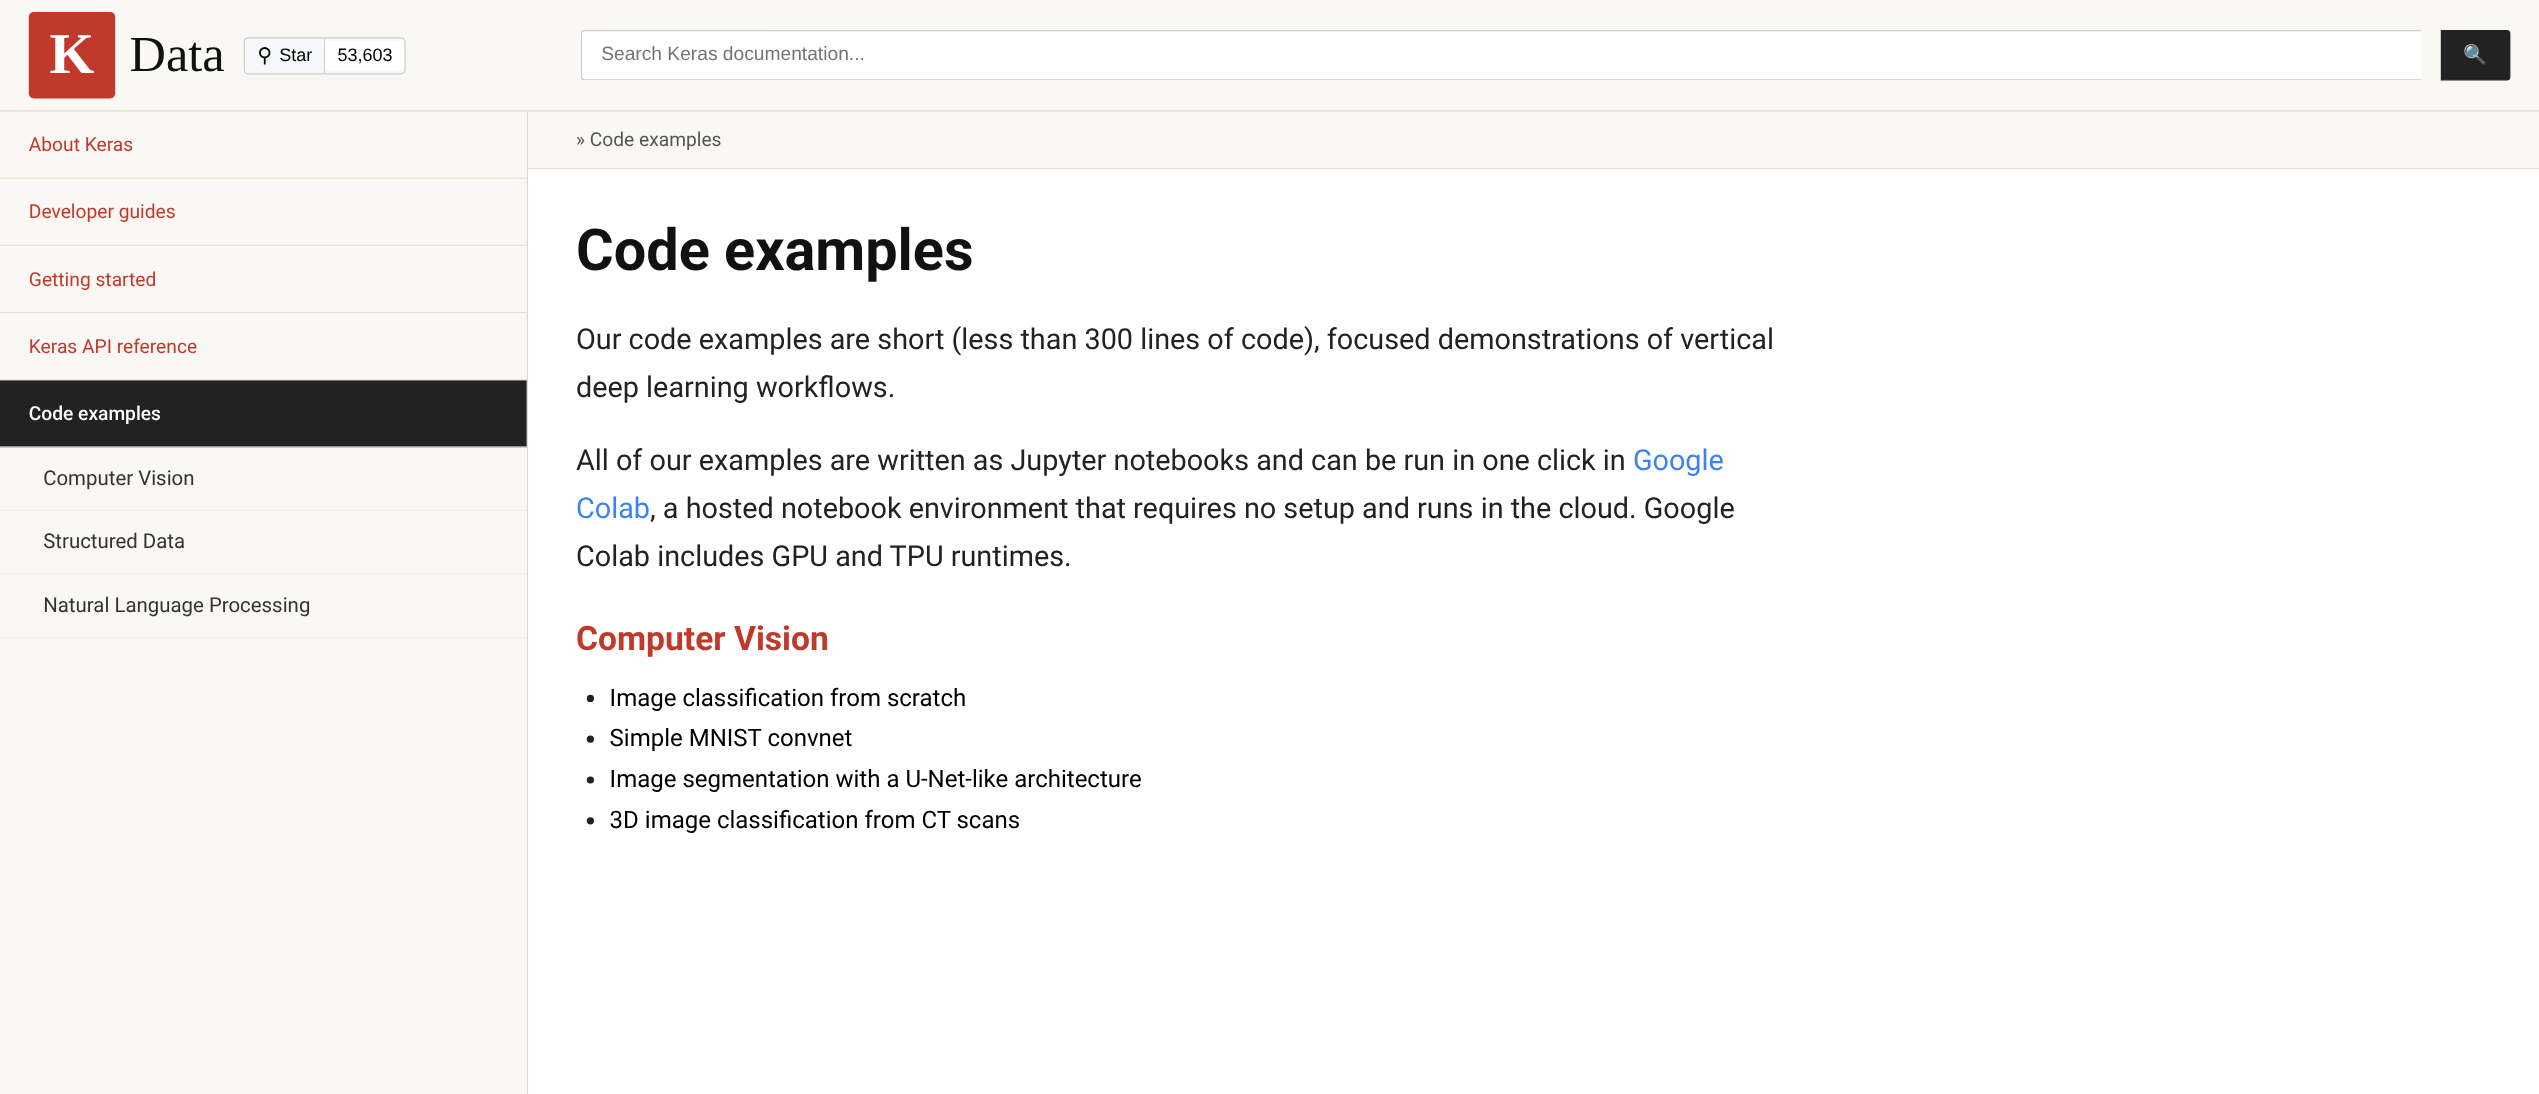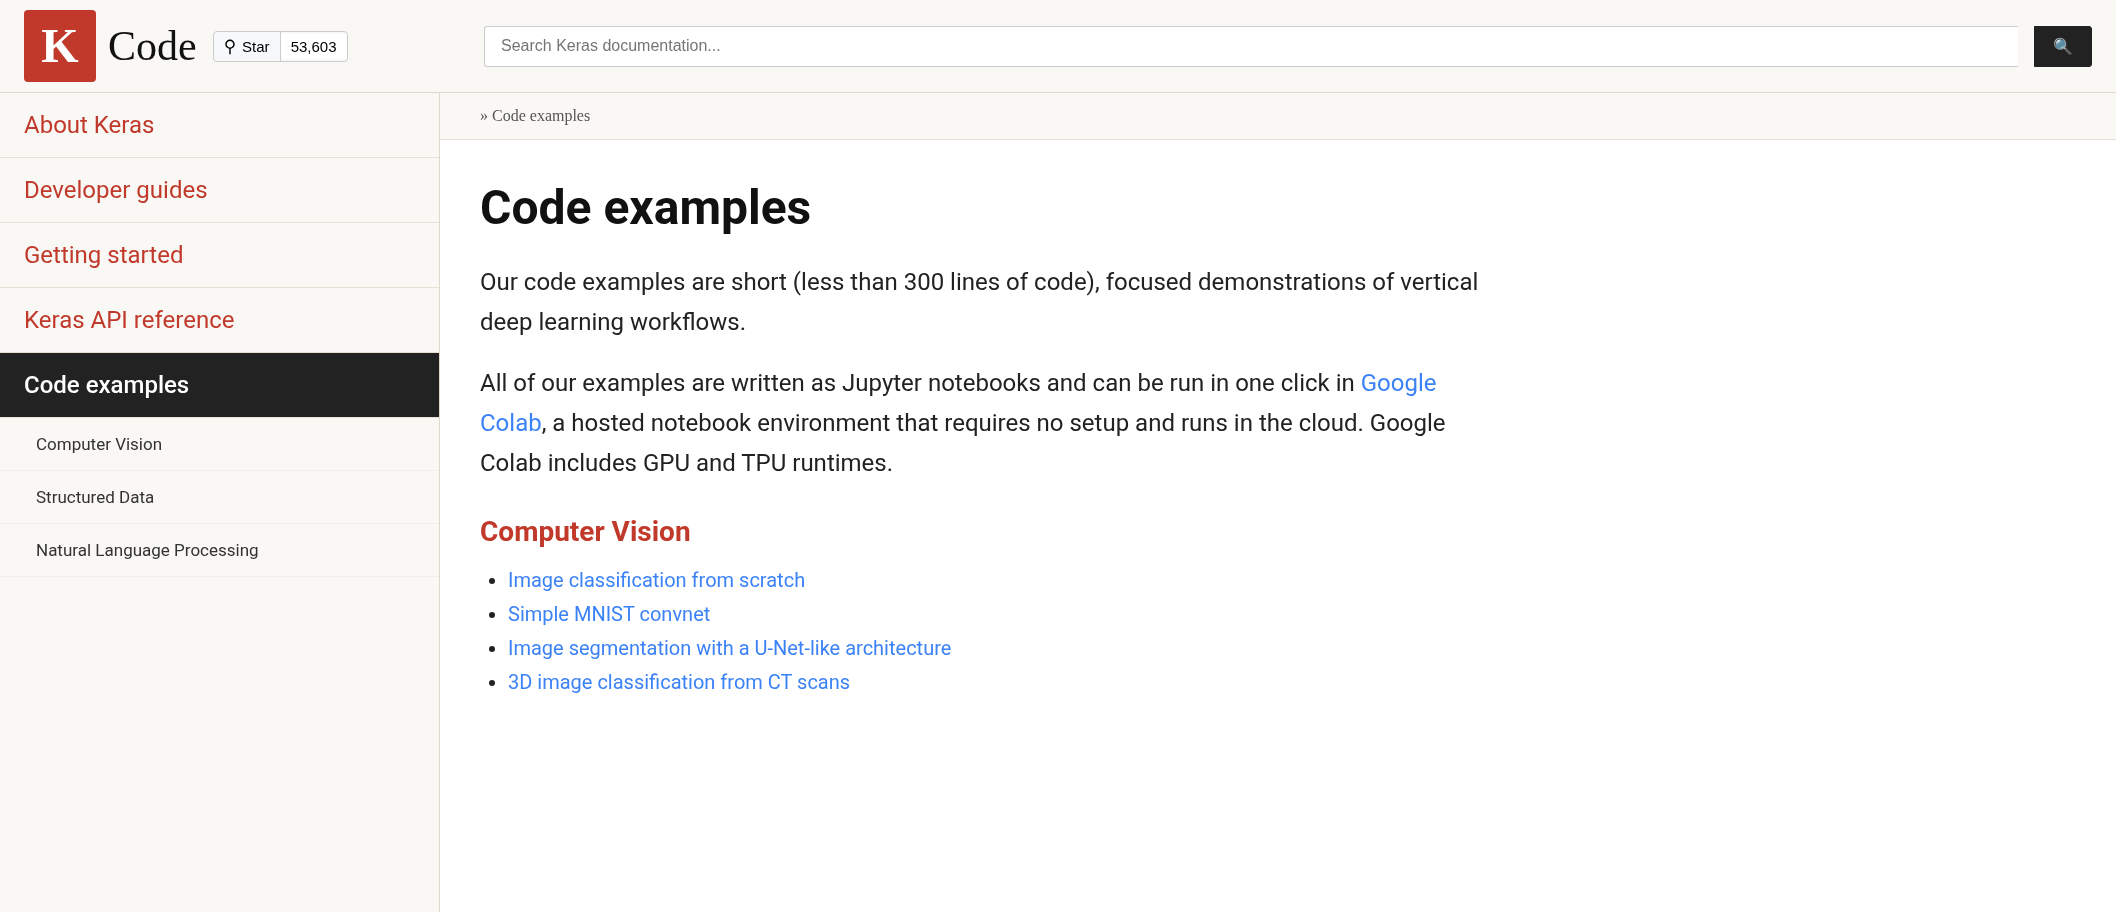--- a/index.html
+++ b/index.html
@@ -143,21 +143,21 @@
       min-width: 440px;
       border-right: 1px solid #e0d8cc;
       background: #faf8f4;
       overflow-y: auto;
       display: flex;
       flex-direction: column;
     }
 
     .sidebar-nav-item {
       padding: 18px 24px;
-      font-size: 24px;
+      font-size: 16px;
       color: #c0392b;
       border-bottom: 1px solid #e8e0d4;
       cursor: pointer;
       text-decoration: none;
       display: block;
     }
 
     .sidebar-nav-item.active {
       background: #222;
       color: #fff;
@@ -181,21 +181,20 @@
       overflow-y: auto;
       padding: 0;
     }
 
     .breadcrumb-bar {
       padding: 14px 40px;
       border-bottom: 1px solid #e8e0d4;
       background: #faf8f4;
       font-size: 16px;
       color: #555;
-      font-family: Liberation Serif, serif;
     }
 
     .breadcrumb-arrow {
       color: #555;
     }
 
     .breadcrumb-link {
       color: #555;
       text-decoration: none;
     }
@@ -238,34 +237,34 @@
       padding-left: 28px;
       margin-bottom: 16px;
     }
 
     .example-list li {
       margin-bottom: 10px;
       font-size: 20px;
     }
 
     .example-list li a {
-      color: #3b82f6;
+      color: #000000;
       text-decoration: none;
     }
   </style>
 </head>
 <body>
 
 <div class="top-bar">
   <div class="top-bar-left">
     <a class="keras-logo" href="#">
       <div class="keras-logo-box">
         <span class="keras-logo-k">K</span>
       </div>
-      <span class="keras-wordmark">Code</span>
+      <span class="keras-wordmark">Data</span>
     </a>
     <button class="github-star-btn">
       <span class="github-star-inner">
         <span class="github-octocat">⚲</span>
         <span>Star</span>
       </span>
       <span class="github-star-count">53,603</span>
     </button>
   </div>
   <div class="top-bar-search">

